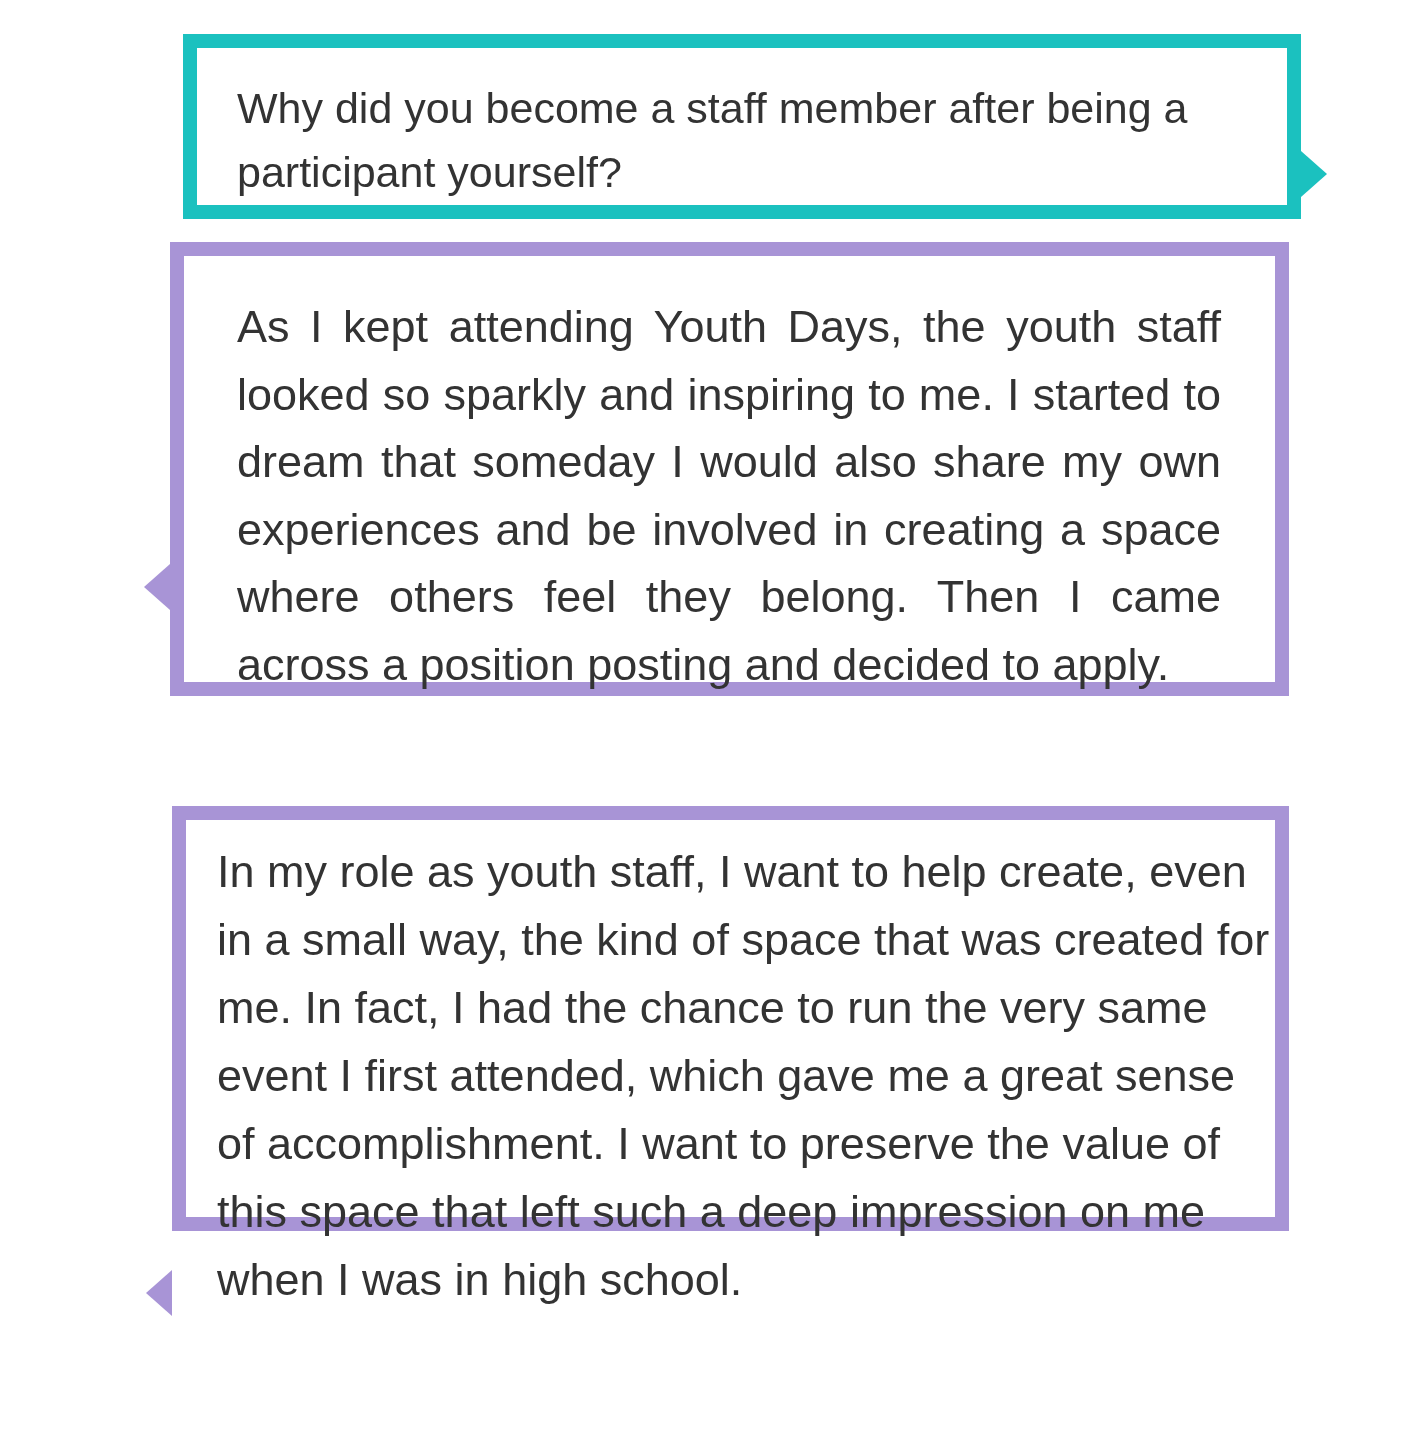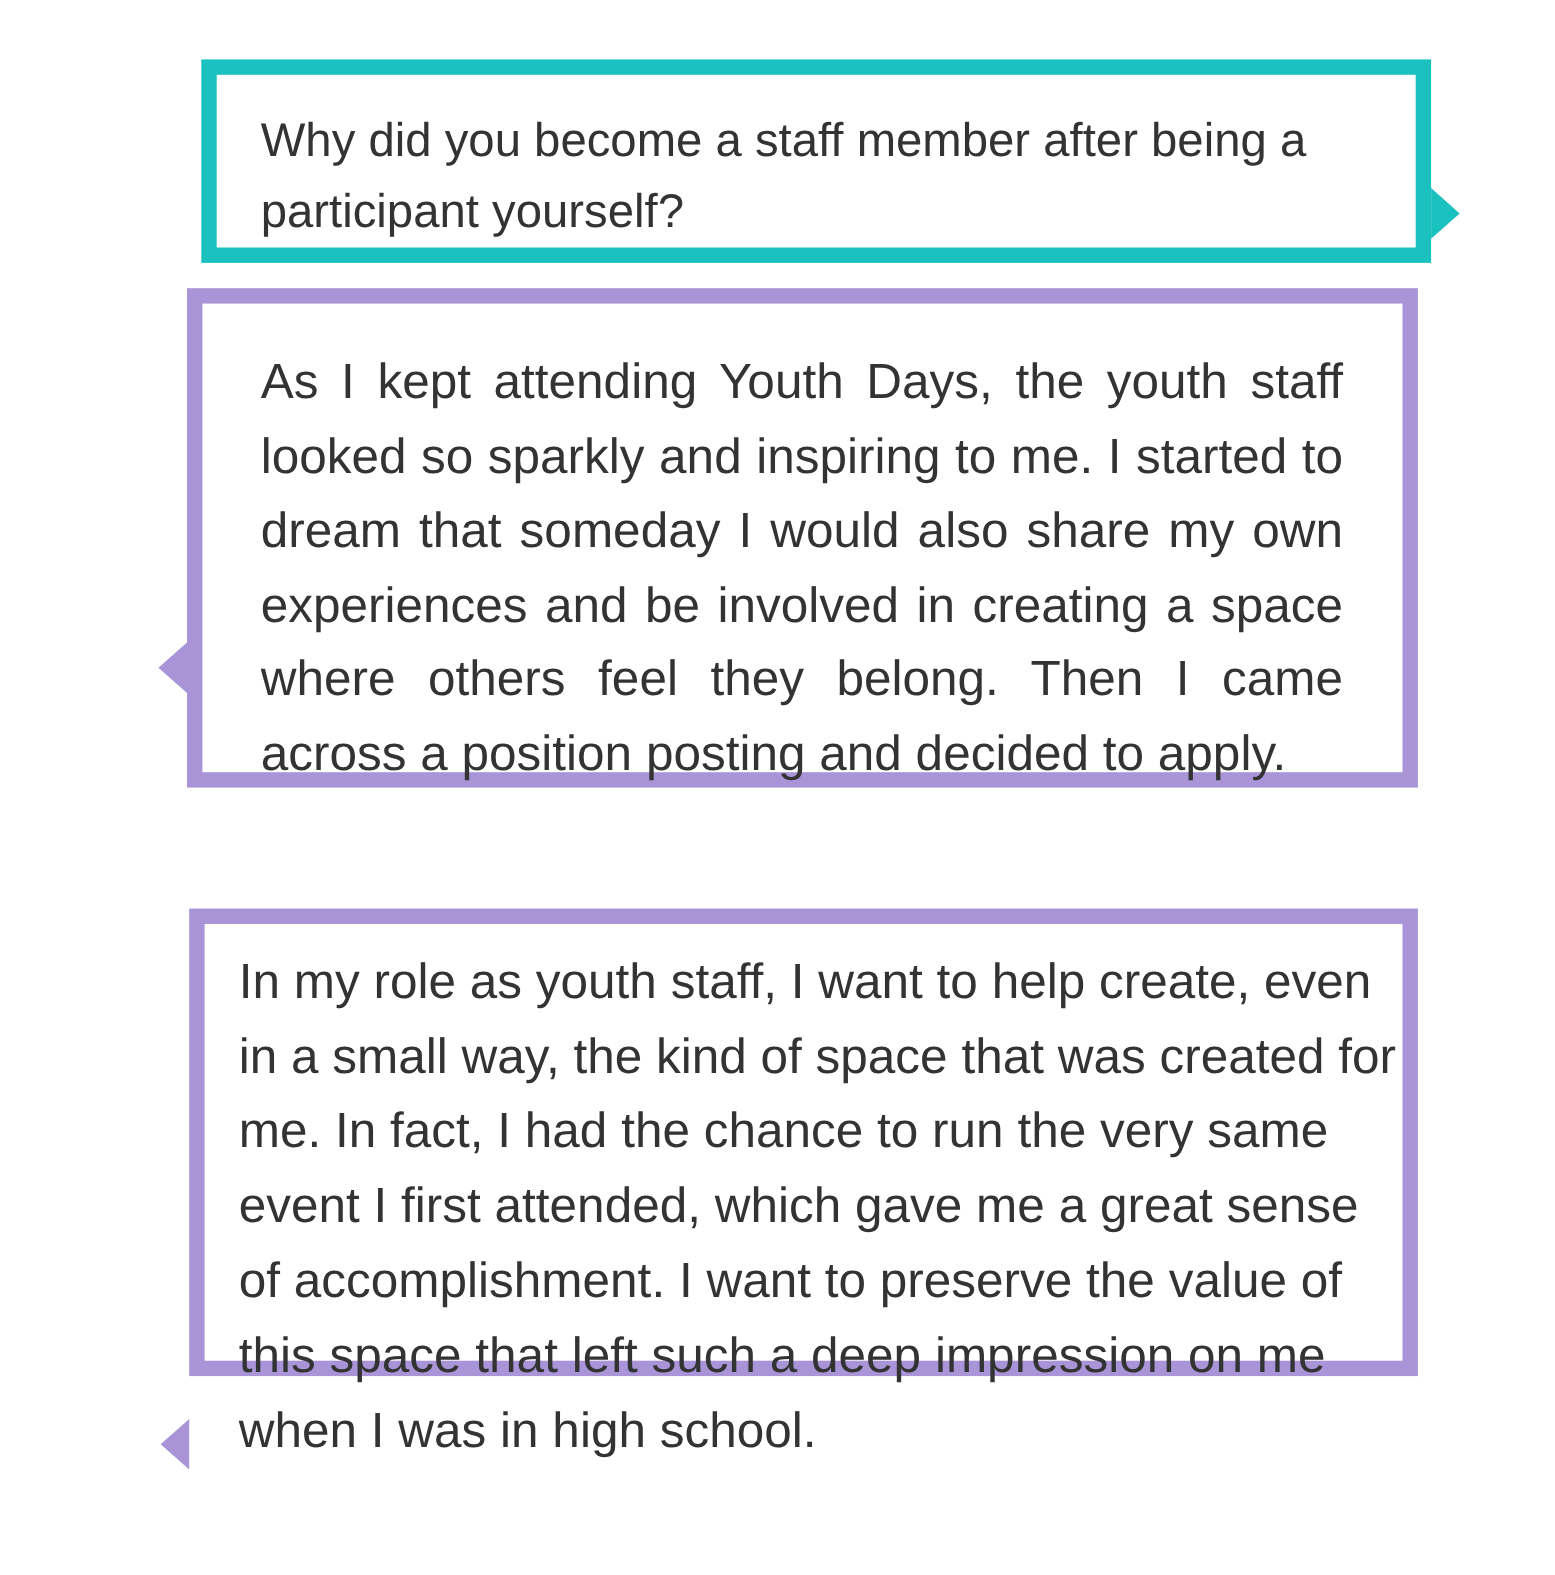--- a/index.html
+++ b/index.html
@@ -1,18 +1,18 @@
 <!DOCTYPE html>
 <html><head>
 <meta charset="utf-8">
 <style>
   html, body { margin:0; padding:0; background:#ffffff; }
   body { width:1414px; height:1432px; position:relative; overflow:hidden;
          font-family:"Liberation Sans", sans-serif; color:#333333; }
-  .bubble { position:absolute; box-sizing:border-box; background:#fff;margin-top:20px; }
+  .bubble { position:absolute; box-sizing:border-box; background:#fff; }
   .bubble .ptr { position:absolute; width:0; height:0; }
   .q { left:183px; top:34px; width:1118px; height:185px; border:14px solid #1bc1bf; }
   .q .ptr { right:-40px; top:103px; border-top:23px solid transparent;
             border-bottom:23px solid transparent; border-left:26px solid #1bc1bf; }
   .q .txt { position:absolute; left:40px; top:28px; width:1000px;
             font-size:43px; line-height:64px; }
   .a1 { left:170px; top:242px; width:1119px; height:454px; border:14px solid #a894d6; }
   .a1 .ptr { left:-40px; top:308px; border-top:23px solid transparent;
              border-bottom:23px solid transparent; border-right:26px solid #a894d6; }
   .a1 .txt { position:absolute; left:53px; top:37px; width:984px;

